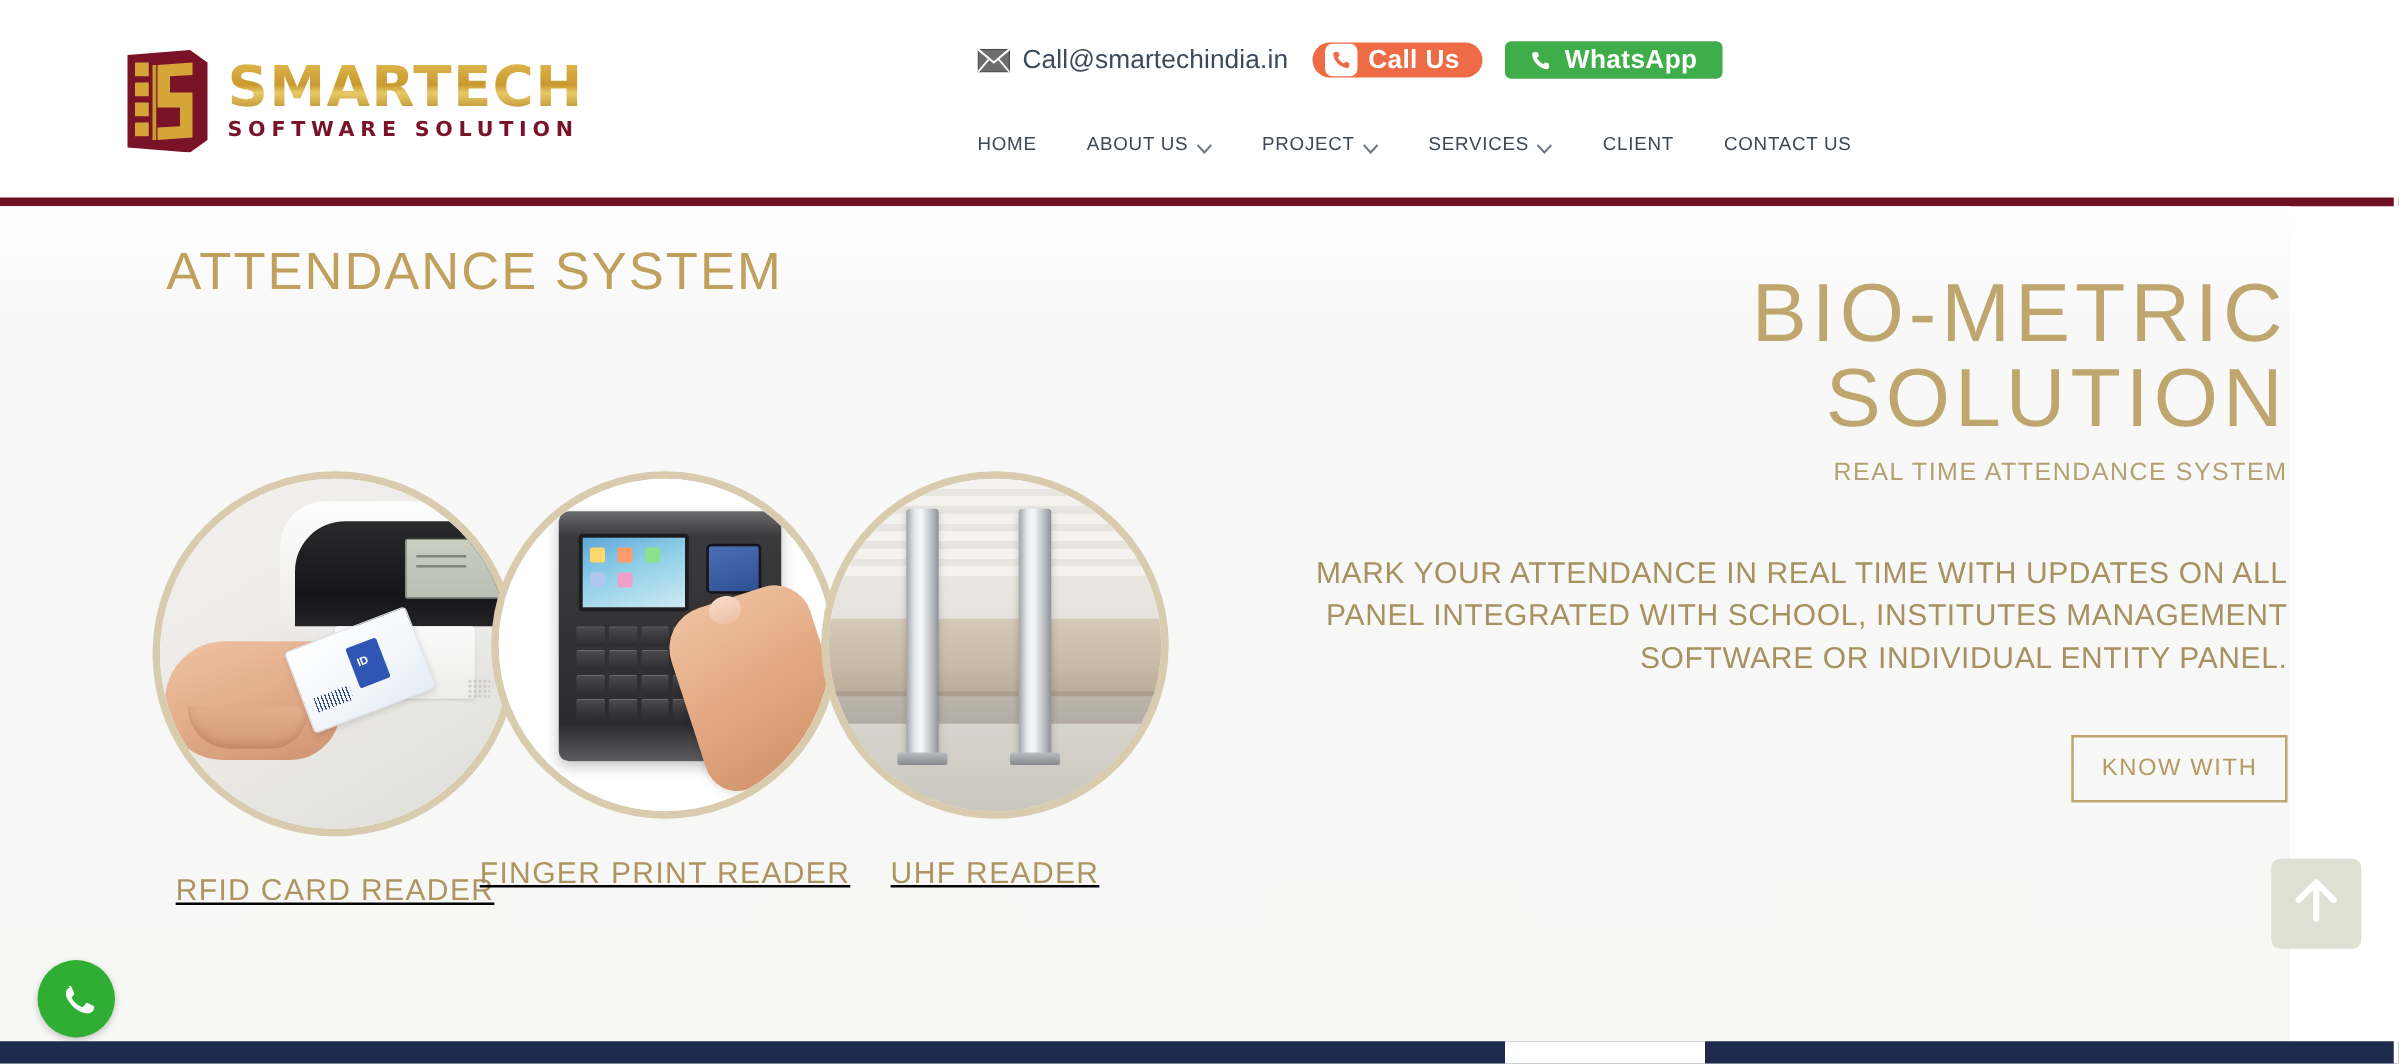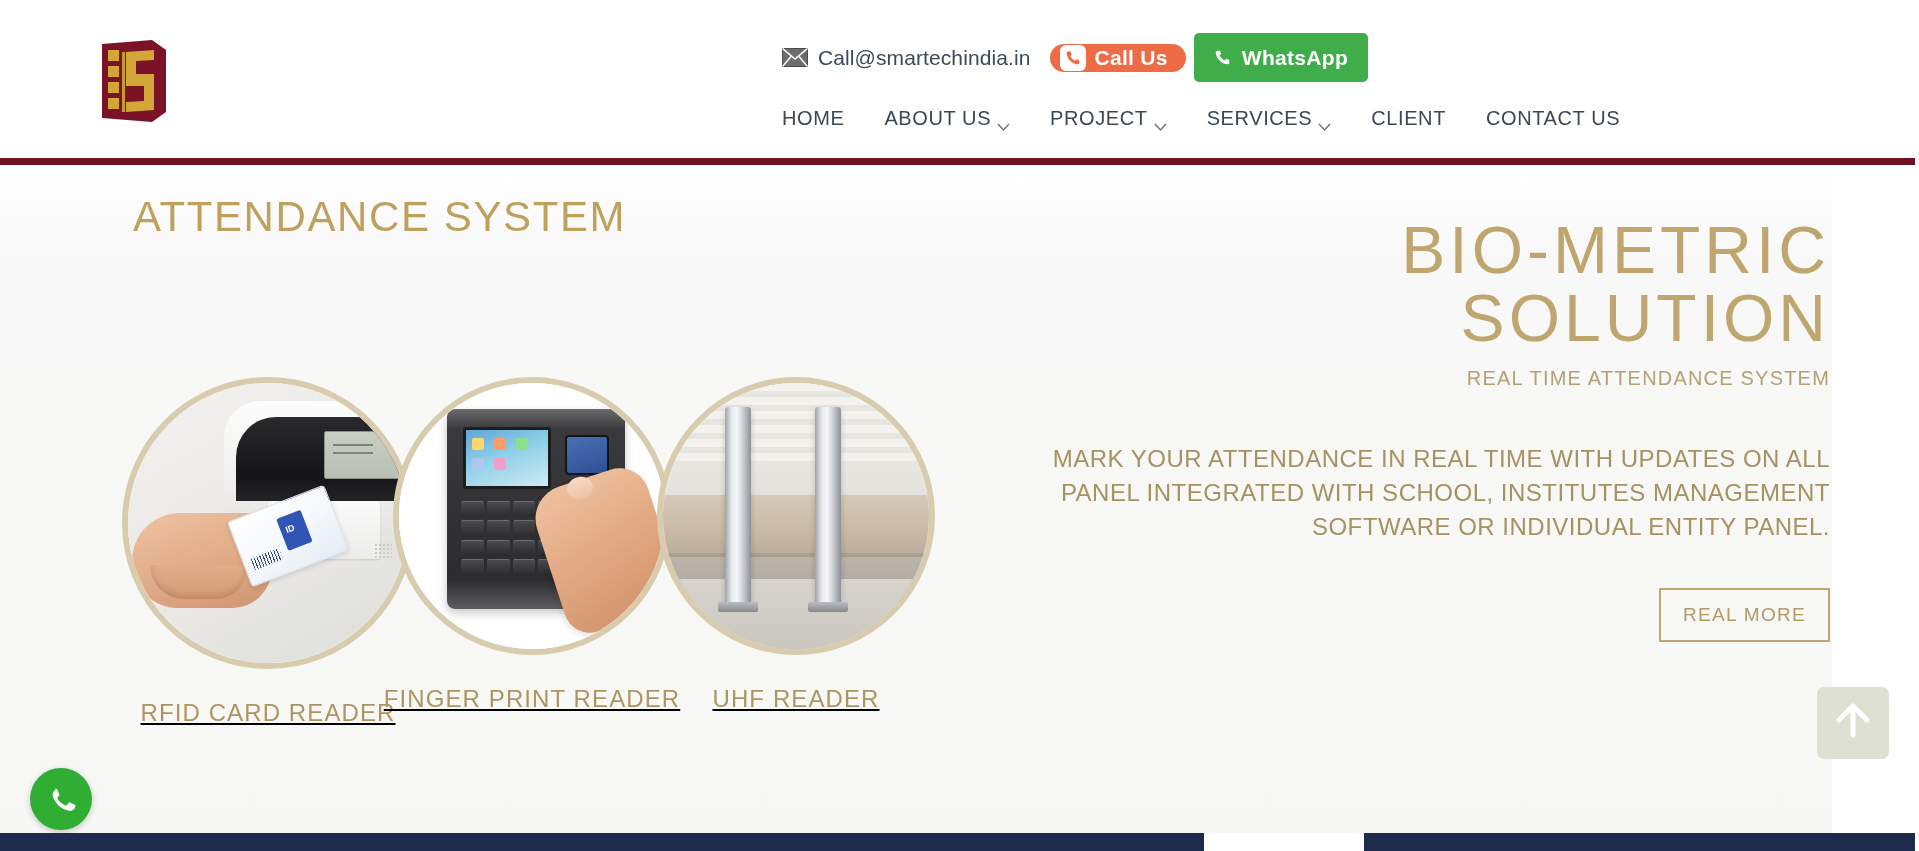--- a/index.html
+++ b/index.html
@@ -51,32 +51,32 @@
   }
   .call-icon-box {
     width:26px; height:26px; background:#ffffff; border-radius:6px;
     display:flex; align-items:center; justify-content:center;
   }
   .btn-call .lbl { color:#ffffff; font-size:21px; font-weight:bold; letter-spacing:.3px; }
 
   .btn-whats {
     display:flex; align-items:center; gap:11px;
     background:#3FAE4A; border-radius:5px;
-    padding:8px 20px; height:49px; margin-left:8px;
+    padding:8px 20px; height:30px; margin-left:18px;
     cursor:pointer;
   }
   .btn-whats .lbl { color:#ffffff; font-size:21px; font-weight:bold; letter-spacing:.3px; }
 
   .nav {
     position:absolute; left:782px; top:107px;
     display:flex; align-items:center; gap:0;
   }
   .nav-item {
     display:flex; align-items:center; gap:6px;
-    font-size:20px; color:#3d4753; letter-spacing:.6px;
+    font-size:15px; color:#3d4753; letter-spacing:.6px;
     padding:0 20px; cursor:pointer; white-space:nowrap;
   }
   .nav-item:first-child { padding-left:0; }
   .caret { width:13px; height:9px; display:block; }
 
   .header-rule {
     position:absolute; left:0; top:158px; width:1919px; height:7px;
     background:#6E1123;
   }
 
@@ -306,20 +306,24 @@
     <span class="logo-mark">
       <svg width="72" height="82" viewBox="0 0 72 82">
         <path d="M4 4 L54 0 L68 10 L68 72 L54 82 L4 78 Z" fill="#7A1328"></path>
         <rect x="10" y="10" width="11" height="11" fill="#D4A637"></rect>
         <rect x="10" y="26" width="11" height="11" fill="#D4A637"></rect>
         <rect x="10" y="42" width="11" height="11" fill="#D4A637"></rect>
         <rect x="10" y="58" width="11" height="11" fill="#D4A637"></rect>
         <path d="M28 12 L56 10 L56 20 L38 21 L38 34 L56 34 L56 70 L28 72 L28 62 L46 61 L46 46 L28 46 Z" fill="#D4A637"></path>
         <path d="M24 12 L27 12 L27 72 L24 72 Z" fill="#C79A2E"></path>
       </svg>
+    </span>
+    <span class="logo-text">
+      <span class="logo-main">SMARTECH</span>
+      <span class="logo-sub">SOFTWARE SOLUTION</span>
     </span>
   </div>
 
   <div class="contact-row">
 
     <div class="email-block">
       <span class="mail-icon">
         <svg width="26" height="19" viewBox="0 0 26 19">
           <rect x="0.5" y="0.5" width="25" height="18" fill="#6d6d6d" stroke="#4a4a4a"></rect>
           <path d="M0.5 0.5 L13 11 L25.5 0.5" fill="none" stroke="#ffffff" stroke-width="1.6"></path>
@@ -461,21 +465,21 @@
     </div>
   </div>
 
   <div class="right-col">
     <div class="big-title">
       <div>BIO-METRIC</div>
       <div>SOLUTION</div>
     </div>
     <div class="sub-title">REAL TIME ATTENDANCE SYSTEM</div>
     <div class="para">MARK YOUR ATTENDANCE IN REAL TIME WITH UPDATES ON ALL PANEL INTEGRATED WITH SCHOOL, INSTITUTES MANAGEMENT SOFTWARE OR INDIVIDUAL ENTITY PANEL.</div>
-    <div class="know-more">REAL MORE</div>
+    <div class="know-more">KNOW WITH</div>
   </div>
 </div>
 
 <div class="wa-float">
   <span>
     <svg width="40" height="40" viewBox="0 0 40 40">
       <path d="M20 4 C11.2 4 4 11.2 4 20 c0 3.1 0.9 6 2.5 8.5 L4.5 36 l7.8 -2 C14.6 35.3 17.2 36 20 36 c8.8 0 16 -7.2 16 -16 S28.8 4 20 4 Z" fill="#2FAE33"></path>
       <path d="M14.3 12.6 c0.5 0 1 0 1.4 0 0.4 0 0.9 -0.1 1.4 1.1 0.5 1.2 1.6 4 1.8 4.3 0.1 0.3 0.2 0.6 0 1 -0.2 0.4 -0.3 0.6 -0.6 0.9 -0.3 0.3 -0.6 0.8 -0.9 1 -0.3 0.3 -0.6 0.6 -0.3 1.2 0.3 0.6 1.4 2.4 3.1 3.9 2.2 1.9 4 2.5 4.6 2.8 0.6 0.3 1 0.2 1.3 -0.1 0.4 -0.4 1.6 -1.8 2 -2.5 0.4 -0.6 0.8 -0.5 1.3 -0.3 0.6 0.2 3.5 1.7 4.1 2 0.6 0.3 1 0.4 1.1 0.7 0.1 0.2 0.1 1.4 -0.4 2.7 -0.5 1.3 -2.8 2.6 -3.9 2.7 -1 0.1 -1.9 0.5 -6.5 -1.4 -5.5 -2.2 -8.9 -7.9 -9.2 -8.3 -0.3 -0.4 -2.2 -2.9 -2.2 -5.6 0 -2.6 1.4 -3.9 1.9 -4.4 0.5 -0.5 1.1 -0.6 1.5 -0.6 Z" fill="#ffffff" transform="translate(-1,-1) scale(1.02)"></path>
     </svg>
   </span>

